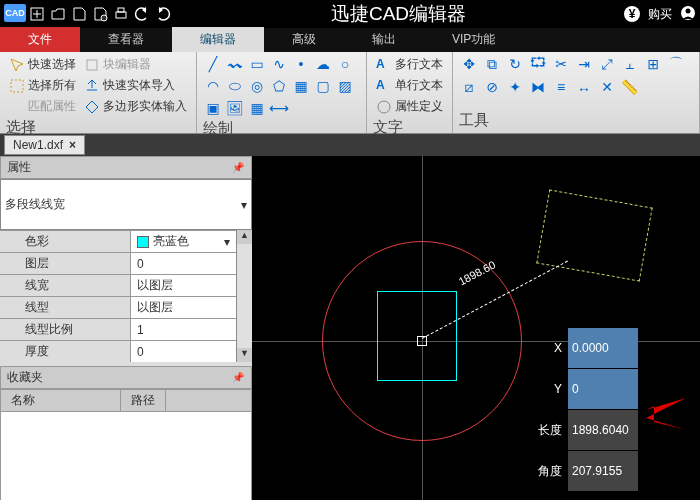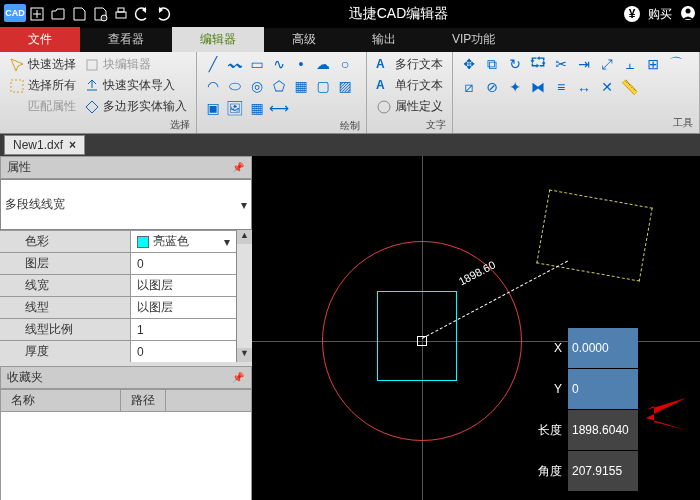--- a/index.html
+++ b/index.html
@@ -1,30 +1,30 @@
 <!DOCTYPE html>
 <html><head>
 <meta charset="utf-8">
 <style>
 *{margin:0;padding:0;box-sizing:border-box;font-family:"Microsoft YaHei",sans-serif;font-size:12px}
 body{width:700px;height:500px;background:#000;color:#333;overflow:hidden}
 .titlebar{height:28px;background:#000;color:#fff;display:flex;align-items:center;padding:0 4px}
 .titlebar .qat{display:flex;gap:1px;align-items:flex-start}
 .titlebar .qat .ico{width:20px;height:20px;display:flex;align-items:center;justify-content:center;color:#fff}
-.titlebar .title{flex:1;text-align:center;font-size:14px}
+.titlebar .title{flex:1;text-align:center;font-size:19px}
 .titlebar .right{display:flex;gap:8px;align-items:center}
 .cad-logo{background:#4a9cff;width:22px;height:18px;font-size:9px;font-weight:bold;display:flex;align-items:center;justify-content:center;color:#fff;border-radius:2px}
 .tabs{height:24px;background:#111;display:flex;align-items:flex-end}
 .tab{padding:4px 28px;color:#ccc;cursor:pointer}
 .tab.file{background:#d32f2f;color:#fff}
-.tab.active{background:#ddd;color:#4d7c0f}
+.tab.active{background:#ddd;color:#0c4a6e}
 .ribbon{height:82px;background:linear-gradient(#f0f0f0,#d8d8d8);display:flex;border-bottom:1px solid #888}
 .rgroup{border-right:1px solid #aaa;display:flex;flex-direction:column;padding:2px 6px}
 .rgroup .body{flex:1;display:flex;gap:2px;align-items:flex-start}
-.rgroup .label{text-align:right;font-size:10px;color:#444;padding:1px 0}
+.rgroup .label{text-align:left;font-size:15px;color:#444;padding:1px 0}
 .rbtn{display:flex;align-items:center;gap:3px;padding:2px 3px;white-space:nowrap}
 .rbtn .ic{width:16px;height:16px;display:inline-block}
 .rcol{display:flex;flex-direction:column;gap:0px}
 .mini-ico{width:20px;height:20px;display:flex;align-items:center;justify-content:center;font-size:14px;color:#0066cc}
 .doctabs{height:22px;background:#3a3a3a;display:flex;align-items:center;padding-left:4px}
 .doctab{background:#e8e8e8;padding:2px 8px;display:flex;align-items:center;gap:6px;border:1px solid #888;font-size:11px}
 .doctab .x{font-weight:bold;cursor:pointer}
 .leftpanel{position:absolute;left:0;top:156px;width:252px;background:#ddd}
 .panelhdr{background:#ccc;padding:2px 6px;border:1px solid #999;display:flex;justify-content:space-between;align-items:center}
 .pin{font-size:10px}

